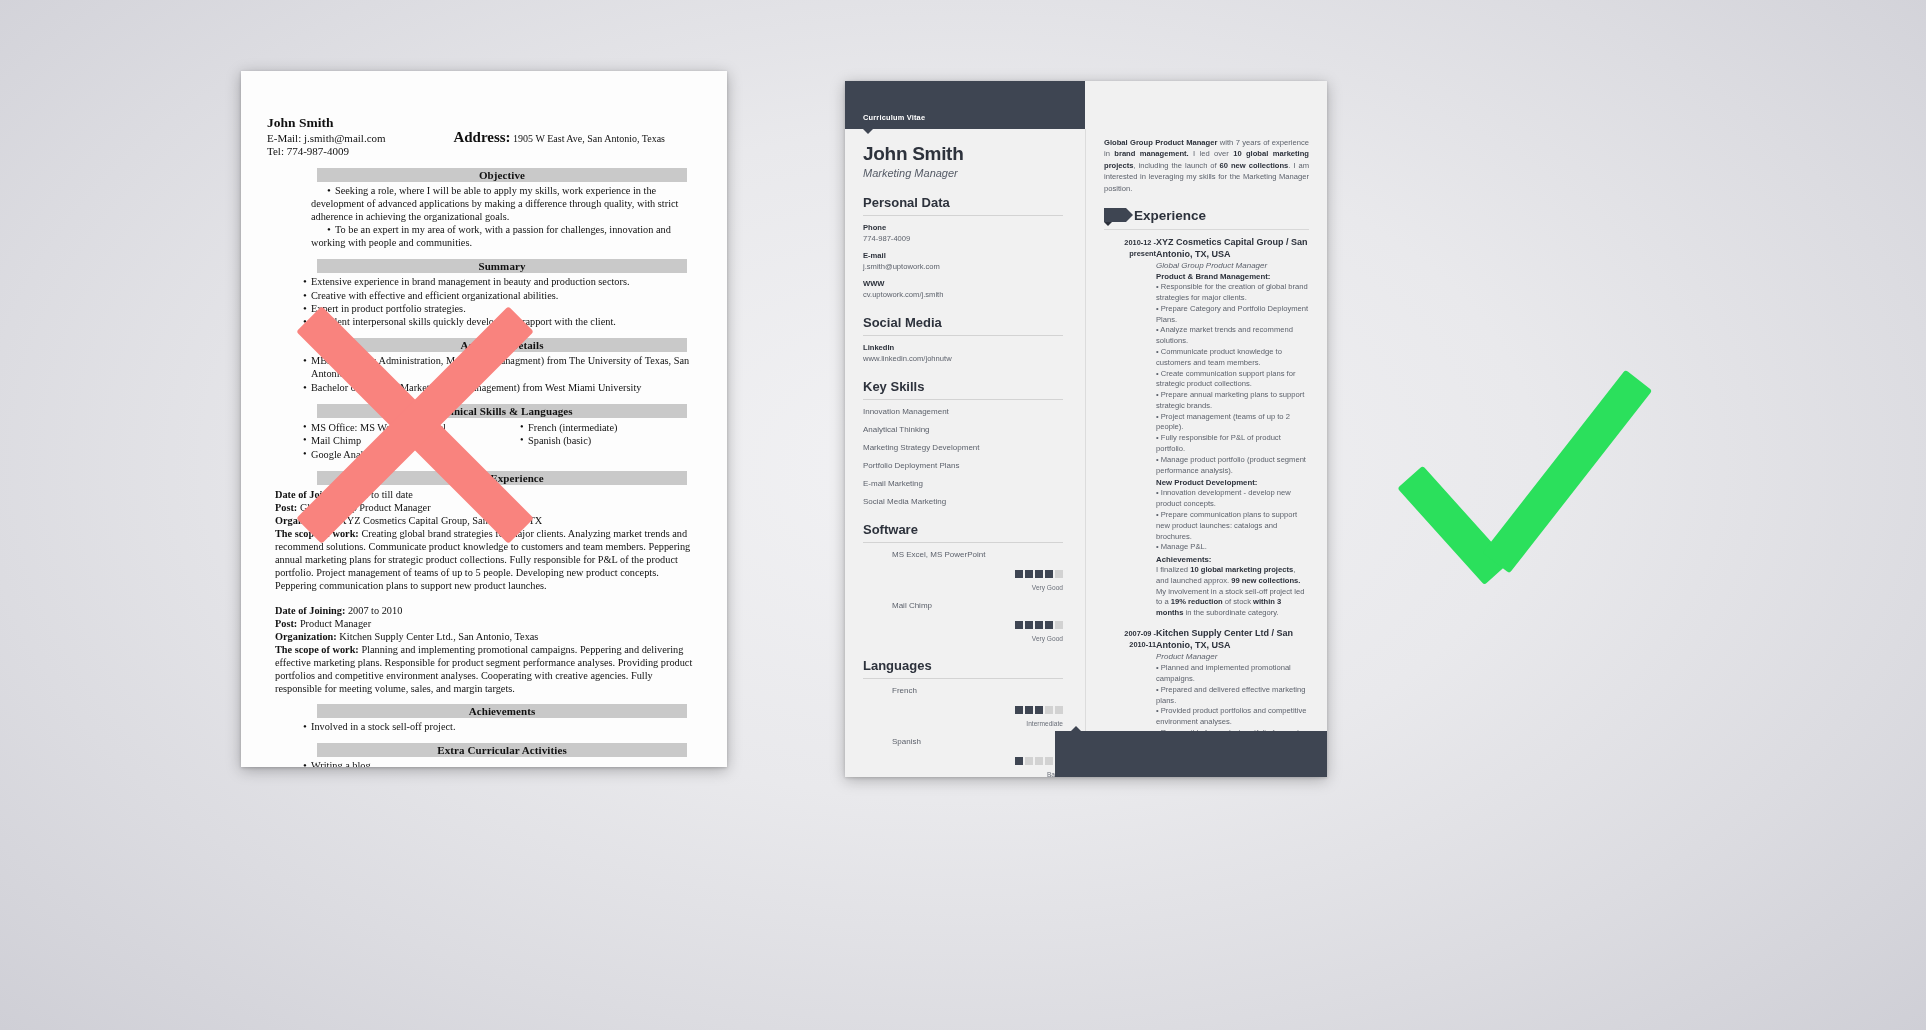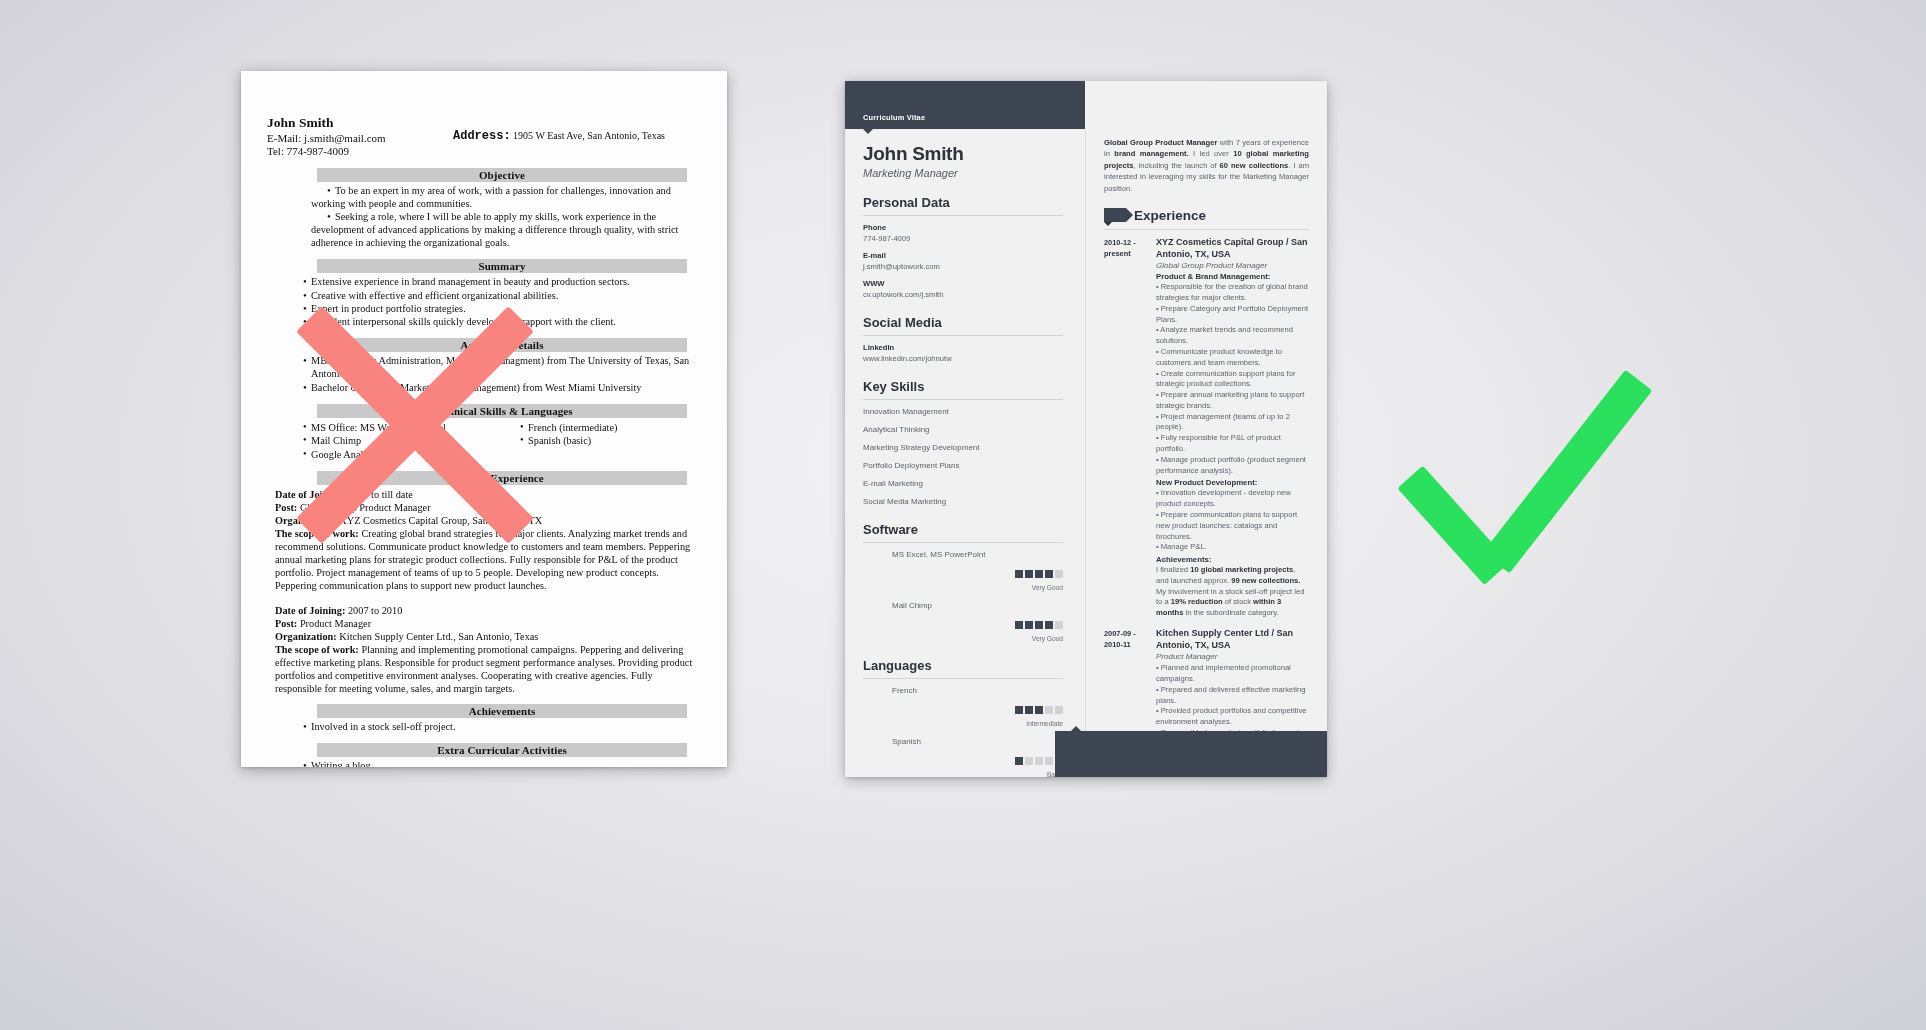--- a/index.html
+++ b/index.html
@@ -17,21 +17,21 @@
     box-shadow: 0 3px 14px rgba(0,0,0,0.28), 0 1px 3px rgba(0,0,0,0.18);
     font-family: "Liberation Serif", serif;
     color: #111;
     padding: 44px 26px 10px 26px;
     overflow: hidden;
   }
   #bad-resume .name { font-size: 13.5px; font-weight: bold; line-height: 1.25; }
   #bad-resume .contact { font-size: 11px; line-height: 1.22; }
   .hdr-row { display: flex; justify-content: space-between; align-items: flex-start; }
   .hdr-right { font-size: 10px; padding-top: 14px; padding-right: 36px; }
-  .hdr-right b { font-weight: bold; font-size: 12px; font-family: Liberation Mono, monospace; }
+  .hdr-right b { font-weight: bold; font-size: 15px; }
   .sec-bar {
     background: #c9c9c9; text-align: center; font-weight: bold;
     font-size: 11px; margin: 9px 14px 3px 50px; padding: 1px 16px; letter-spacing: .1px;
   }
   .blist { list-style: none; font-size: 10.3px; line-height: 1.26; }
   .blist li { position: relative; padding-left: 44px; margin-bottom: 0.5px; }
   .blist li:before { content: "\2022"; position: absolute; left: 36px; top: -1px; font-size: 11px; }
   .blist li.indent2 { text-indent: 24px; }
   .para { font-size: 10.3px; line-height: 1.27; padding-left: 8px; }
   .para b { font-weight: bold; }
@@ -101,21 +101,21 @@
     border-left: 7px solid #3e4552;
   }
   .flag:before {
     content: ""; position: absolute; left: 0; bottom: -4px;
     border-left: 4px solid transparent; border-right: 4px solid transparent;
     border-top: 4px solid #2b303a;
   }
   .sec-title { font-size: 13.5px; font-weight: bold; color: #2d323c; }
   .sec-rule { border-bottom: 1px solid #d8d8d8; margin: 6px 0 7px 0; }
   .entry { display: flex; margin-bottom: 9px; }
-  .entry .dates { width: 52px; flex: none; font-size: 7.4px; font-weight: bold; color: #2d323c; line-height: 1.5; }
+  .entry .dates { width: 52px; flex: none; font-size: 7.4px; font-weight: bold; color: #2d323c; line-height: 1.5; text-align: right; }
   .entry .det { flex: 1; }
   .job-title { font-size: 9px; font-weight: bold; color: #2d323c; line-height: 1.3; }
   .job-sub { font-size: 8px; font-style: italic; color: #5d626c; margin: 1px 0 2px; }
   .job-cat { font-size: 7.8px; font-weight: bold; color: #2d323c; margin: 2px 0 1px; }
   .job-li { font-size: 7.6px; color: #5d626c; line-height: 1.42; }
   .job-li b { color: #2d323c; }
   .summary-p { font-size: 7.6px; color: #5d626c; line-height: 1.5; text-align: justify; }
   .summary-p b { color: #2d323c; }
 
   
@@ -142,22 +142,22 @@
       <div class="contact">Tel: 774-987-4009</div>
     </div>
     <div class="hdr-right">
       <b>Address:</b>
       <span>1905 W East Ave, San Antonio, Texas</span>
     </div>
   </div>
 
   <div class="sec-bar">Objective</div>
   <ul class="blist" id="obj-list">
+      <li class="indent2">Seeking a role, where I will be able to apply my skills, work experience in the development of advanced applications by making a difference through quality, with strict adherence in achieving the organizational goals.</li>
       <li class="indent2">To be an expert in my area of work, with a passion for challenges, innovation and working with people and communities.</li>
-      <li class="indent2">Seeking a role, where I will be able to apply my skills, work experience in the development of advanced applications by making a difference through quality, with strict adherence in achieving the organizational goals.</li>
     </ul>
 
   <div class="sec-bar">Summary</div>
   <ul class="blist" id="sum-list">
       <li>Extensive experience in brand management in beauty and production sectors.</li>
       <li>Creative with effective and efficient organizational abilities.</li>
       <li>Expert in product portfolio strategies.</li>
       <li>Excellent interpersonal skills quickly developing a rapport with the client.</li>
     </ul>
 

